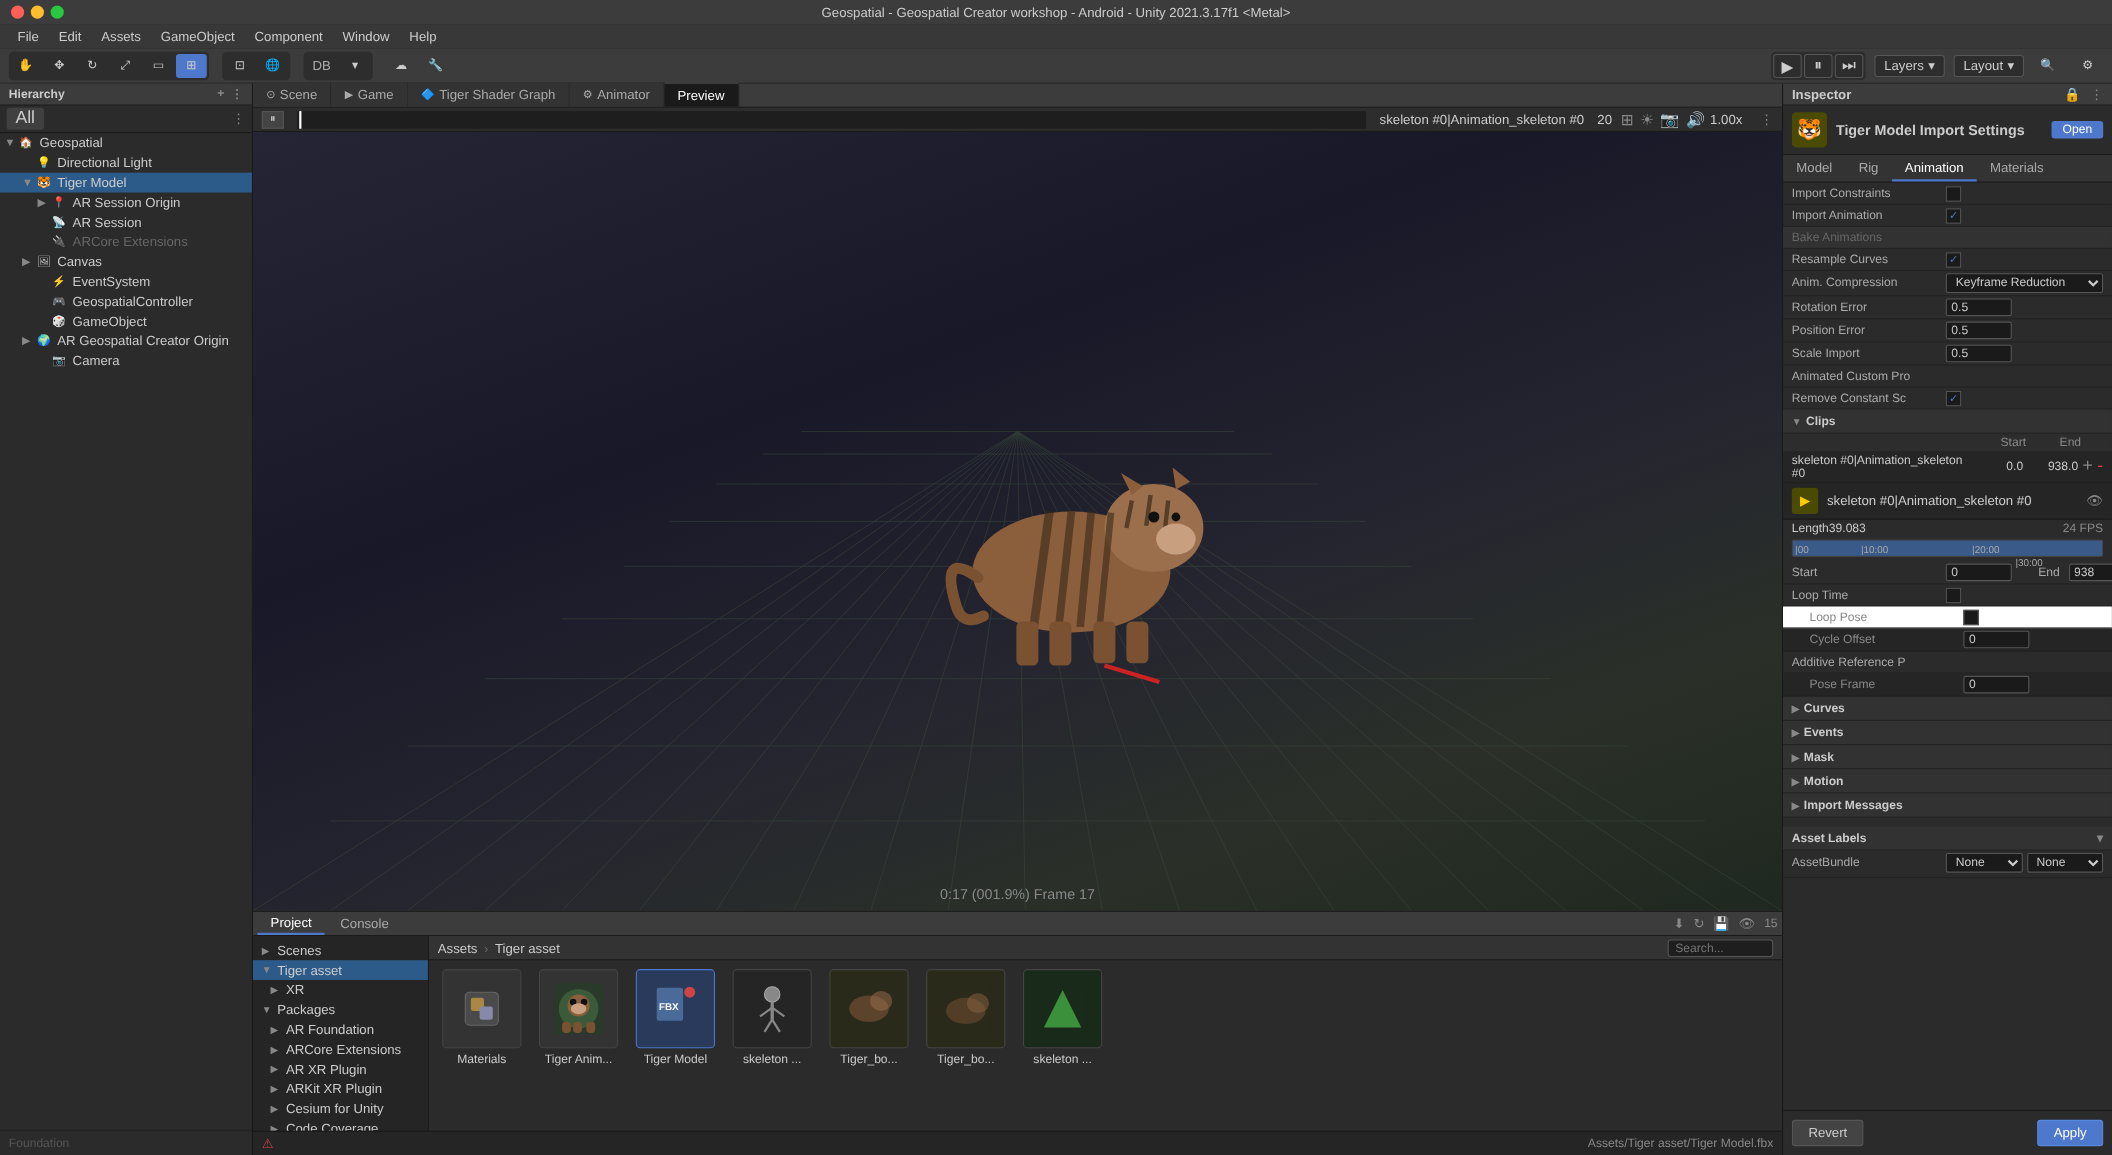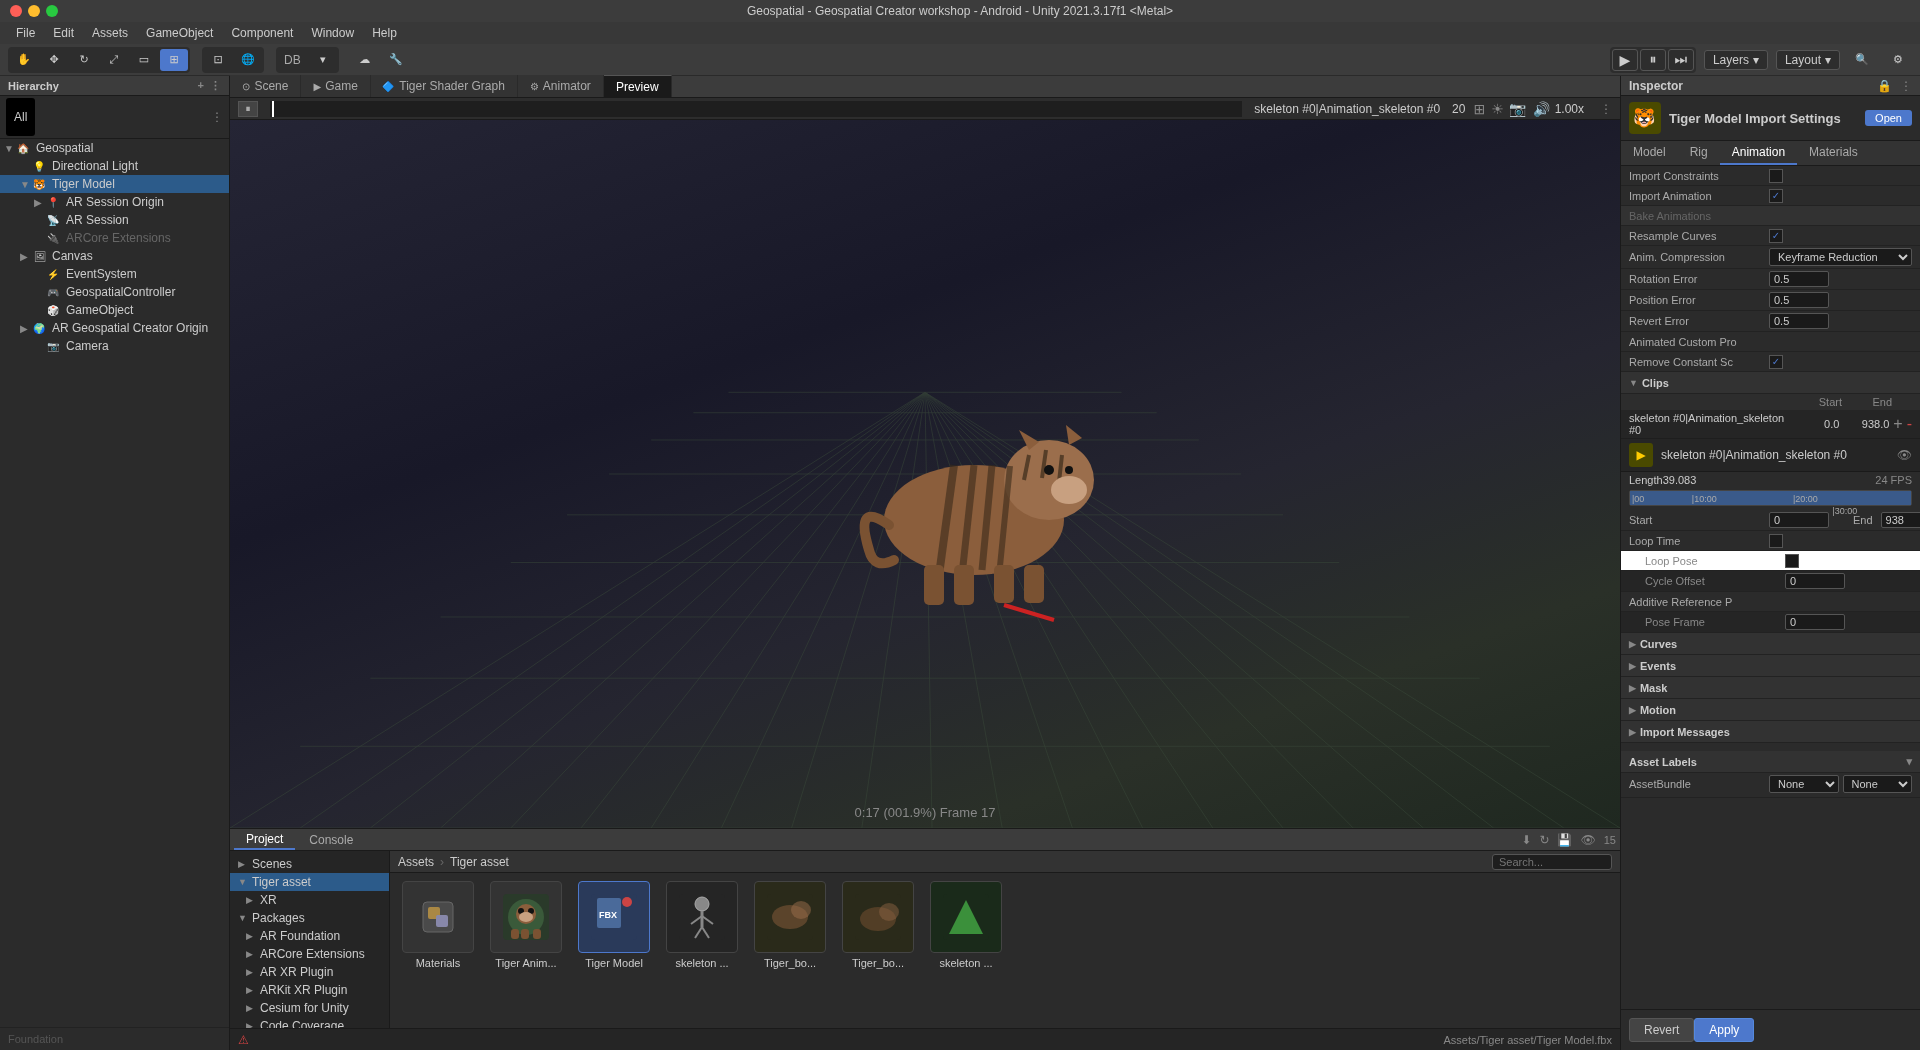--- a/index.html
+++ b/index.html
@@ -319,21 +319,21 @@
     .breadcrumb { font-size: 12px; color: #ccc; }
     .breadcrumb-sep { color: #666; margin: 0 2px; }
     .asset-search {
       margin-left: auto;
       background: #1e1e1e;
       border: 1px solid #555;
       border-radius: 3px;
       padding: 1px 6px;
       color: #ccc;
       font-size: 11px;
-      width: 120px;
+      width: 96px;
     }
 
     #asset-grid {
       flex: 1;
       display: flex;
       gap: 8px;
       padding: 8px;
       overflow-x: auto;
       align-items: flex-start;
       flex-wrap: wrap;
@@ -553,21 +553,21 @@
       border-radius: 3px;
     }
     .clip-detail-name { font-size: 12px; color: #ccc; flex: 1; }
 
     
     .inspector-bottom {
       padding: 8px;
       border-top: 1px solid #1a1a1a;
       display: flex;
       gap: 0;
-      justify-content: flex-start;
+      justify-content: space-between;
     }
     .insp-btn {
       padding: 4px 14px;
       background: #444;
       border: 1px solid #555;
       color: #ccc;
       font-size: 12px;
       border-radius: 3px;
       cursor: pointer;
     }
@@ -686,21 +686,21 @@
 
   <div id="hierarchy-panel">
     <div class="panel-header">
       <span>Hierarchy</span>
       <div class="panel-header-icons">
         <span>+</span>
         <span>⋮</span>
       </div>
     </div>
     <div style="display:flex; align-items:center; padding: 2px 6px; border-bottom:1px solid #1a1a1a;">
-      <span style="font-size:12px; color:#ccc; cursor:pointer; background:#000000; padding:12px 8px; border-radius:3px;">All</span>
+      <span style="font-size:16px; color:#ccc; cursor:pointer; background:#404040; padding:1px 8px; border-radius:3px;">All</span>
       <span style="margin-left:auto; color:#888; cursor:pointer;">⋮</span>
     </div>
 
     <div class="hierarchy-item" style="padding-left:4px;">
       <span class="hi-arrow">▼</span>
       <span class="hi-icon">🏠</span>
       <span class="hi-label">Geospatial</span>
     </div>
     <div class="hierarchy-item indent-1">
       <span class="hi-arrow"></span>
@@ -1118,21 +1118,21 @@
       </div>
 
       <div class="prop-row">
         <span class="prop-label">Position Error</span>
         <div class="prop-value">
           <input class="prop-input" value="0.5" style="">
         </div>
       </div>
 
       <div class="prop-row">
-        <span class="prop-label">Revert Error</span>
+        <span class="prop-label">Scale Import</span>
         <div class="prop-value">
           <input class="prop-input" value="0.5" style="">
         </div>
       </div>
 
 
       <div class="prop-row">
         <span class="prop-label">Animated Custom Pro</span>
         <div class="prop-value"></div>
       </div>

